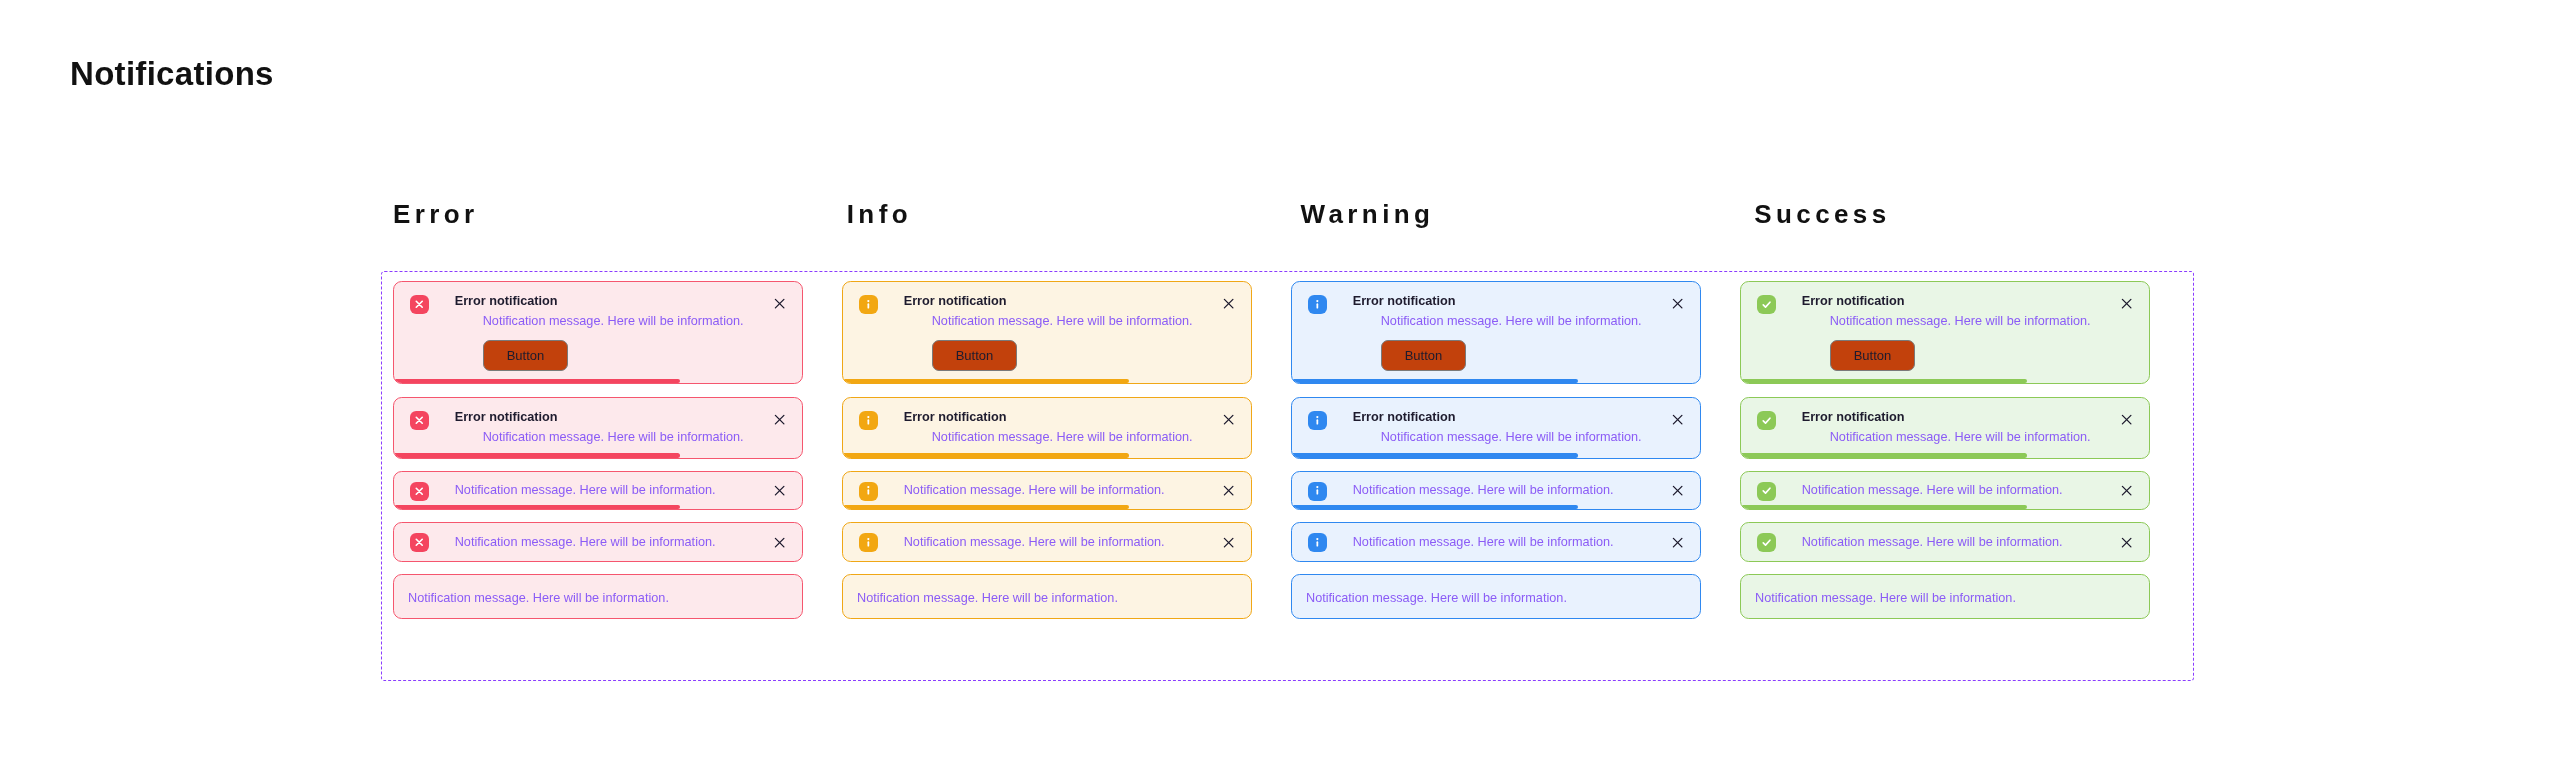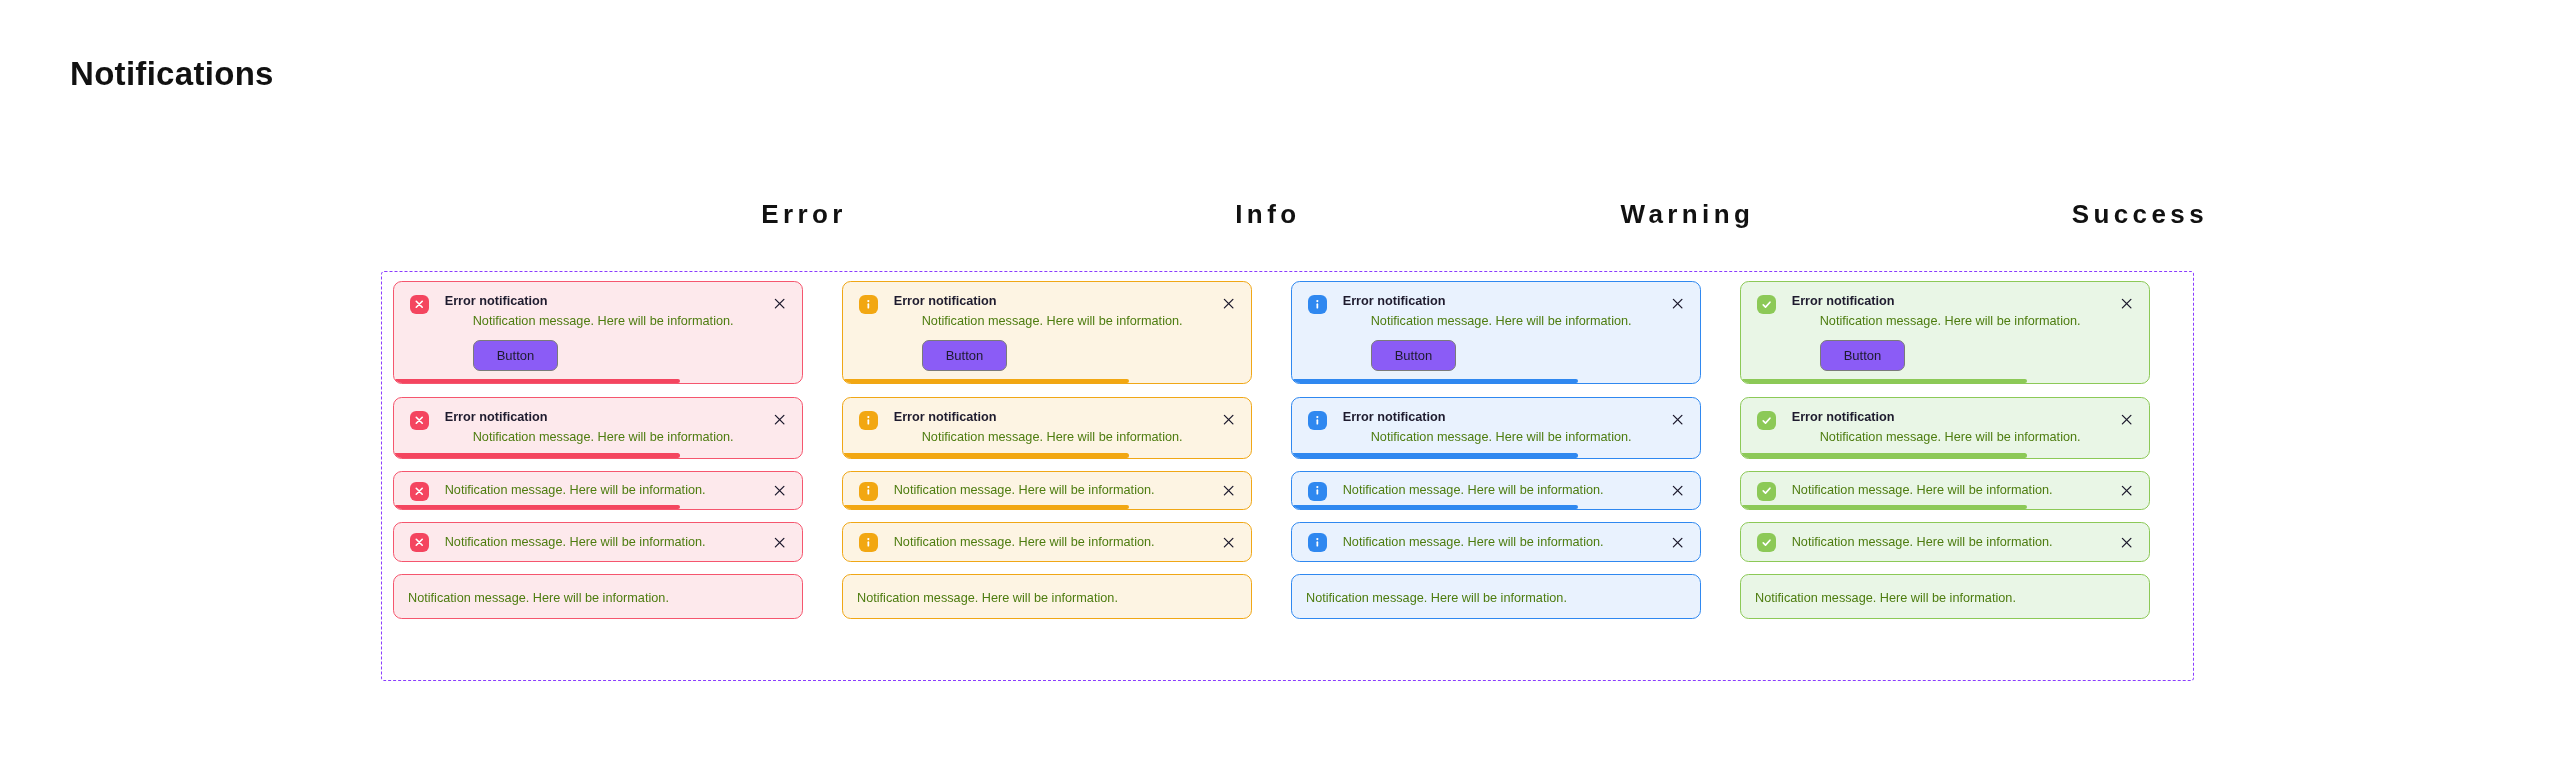--- a/index.html
+++ b/index.html
@@ -31,21 +31,20 @@
     top: 199px;
     width: 1815px;
     display: flex;
   }
   .col-heading {
     width: 454px;
     font-size: 26px;
     font-weight: 700;
     letter-spacing: 4.4px;
     color: #111111;
-    text-align: right;
   }
 
   
   .dashed-frame {
     position: absolute;
     left: 381px;
     top: 271px;
     width: 1813px;
     height: 410px;
     border: 1.7px dashed #8b3dff;
@@ -68,21 +67,21 @@
     width: 410px;
     border-radius: 8.7px;
     border: 1.3px solid transparent;
     overflow: hidden;
     margin-bottom: 12.2px;
   }
   .notif .row {
     display: flex;
     align-items: flex-start;
     padding: 12.2px 14px 12.2px 15.7px;
-    gap: 16px;
+    gap: 26px;
   }
   .notif .body { flex: 1 1 auto; min-width: 0; }
 
   .icon-badge {
     flex: 0 0 auto;
     width: 19px; height: 19px;
     border-radius: 6.1px;
     display: flex; align-items: center; justify-content: center;
     margin-top: 0.9px;
   }
@@ -90,31 +89,31 @@
 
   .title-line {
     font-size: 12.7px;
     font-weight: 700;
     color: #1e1b2e;
     line-height: 15.7px;
   }
   .msg-line {
     font-size: 12.7px;
     font-weight: 400;
-    color: #4d7c0f;
+    color: #8b5cf6;
     line-height: 16.6px;
     margin-top: 3.5px;
   }
   .msg-line.indented { padding-left: 28px; }
 
   .action-btn {
     margin-top: 10.5px;
     margin-left: 28px;
     display: inline-block;
-    background: #8b5cf6;
+    background: #c2410c;
     border: 0.9px solid #7a7a7a;
     border-radius: 7px;
     padding: 6.1px 23px;
     font-size: 13px;
     font-family: "Liberation Sans", sans-serif;
     color: #1e1b2e;
     cursor: pointer;
     line-height: 16.6px;
   }
 

